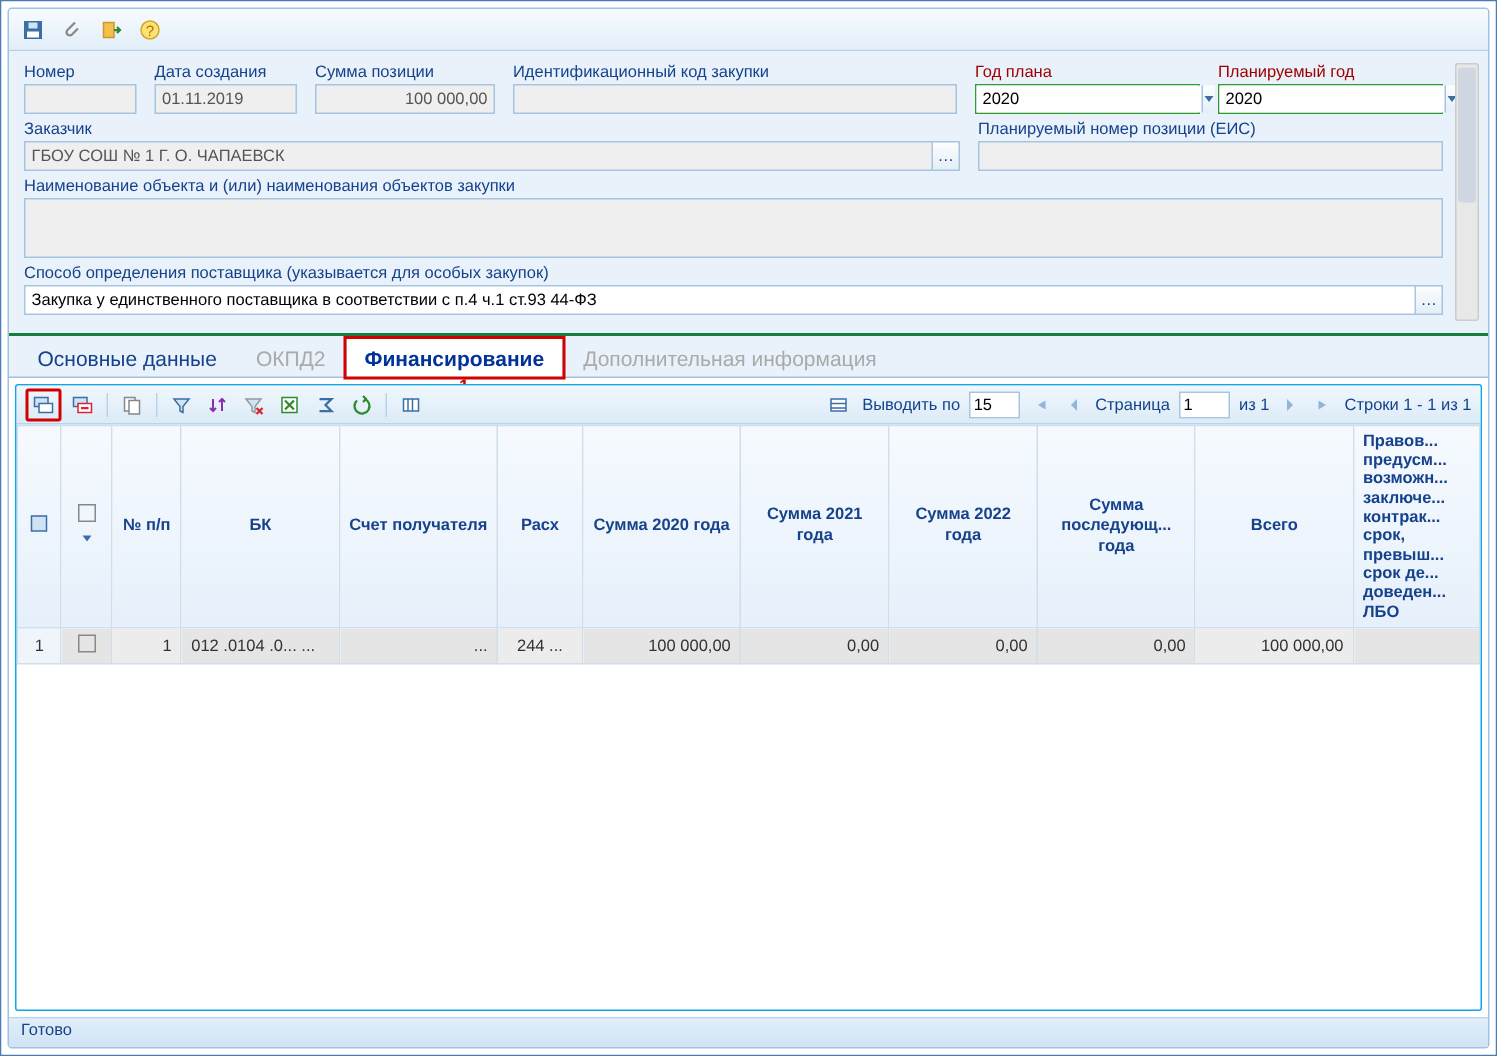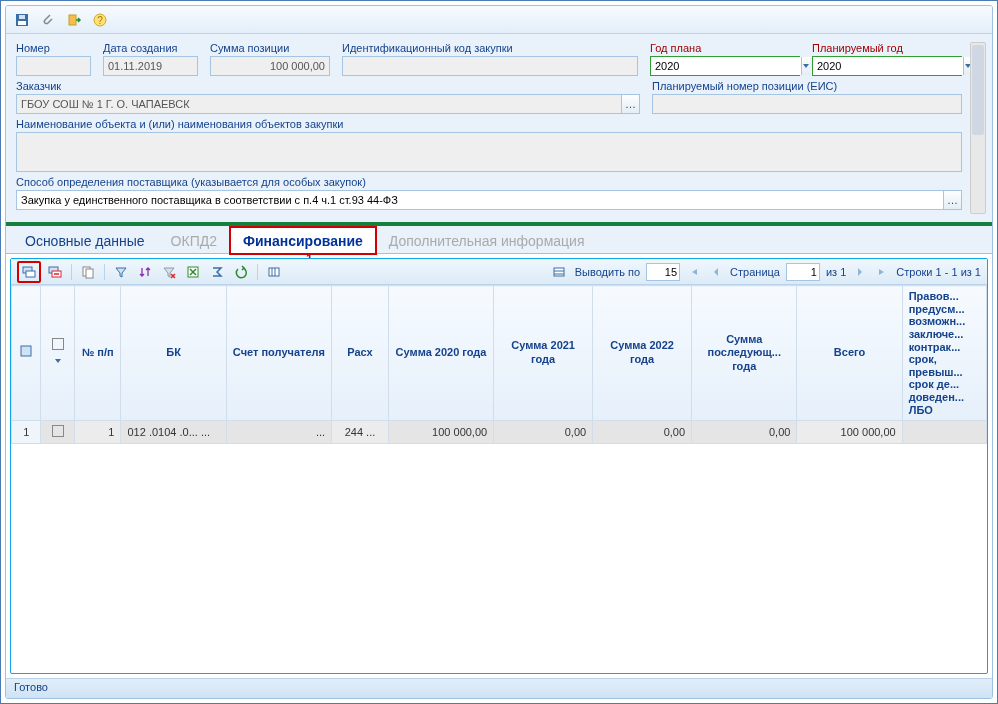--- a/index.html
+++ b/index.html
@@ -76,21 +76,21 @@
   }
   .icon-btn {
     width: 20px; height: 20px;
     display:flex;align-items:center;justify-content:center;
     border-radius:2px;
   }
   .form-area {
     padding: 8px 30px 8px 10px;
     background: #e9f2fb;
     position: relative;
-    border-bottom: 4px solid #15803d;
+    border-bottom: 2px solid #15803d;
   }
   .form-row { display:flex; gap:12px; margin-bottom:4px; align-items:flex-end;}
   .field { display:flex; flex-direction:column; }
   .field label { font-size:11px; color:#15428b; margin-bottom:2px; white-space:nowrap;}
   .field label.req { color:#a00000; font-weight:normal;}
   .field input, .field .textbox, .combo {
     border:1px solid #a6c5e2;
     background:#fff;
     font-size:11px;
     padding: 2px 4px;
@@ -161,21 +161,21 @@
   }
   .grid-toolbar {
     height:26px;
     background:linear-gradient(to bottom,#f0f7fd,#dcebf7);
     border-bottom:1px solid #b9d4ea;
     display:flex;align-items:center;padding:0 6px;gap:4px;
     font-size:11px;color:#15428b;
   }
   .grid-toolbar .sep { width:1px;height:16px;background:#b9d4ea;margin:0 2px;}
   .grid-toolbar .right { margin-left:auto; display:flex;align-items:center;gap:6px;}
-  .grid-toolbar input.small { width:34px;text-align:right;border:1px solid #a6c5e2;height:18px;font-size:11px;}
+  .grid-toolbar input.small { width:34px;text-align:left;border:1px solid #a6c5e2;height:18px;font-size:11px;}
   .pager-btn { width:16px;height:16px;display:flex;align-items:center;justify-content:center;color:#6c8fb9;}
   .grid-table {
     flex:1;
     overflow:auto;
     position:relative;
   }
   table.grid {
     border-collapse:collapse;
     width:100%;
     min-width:960px;

